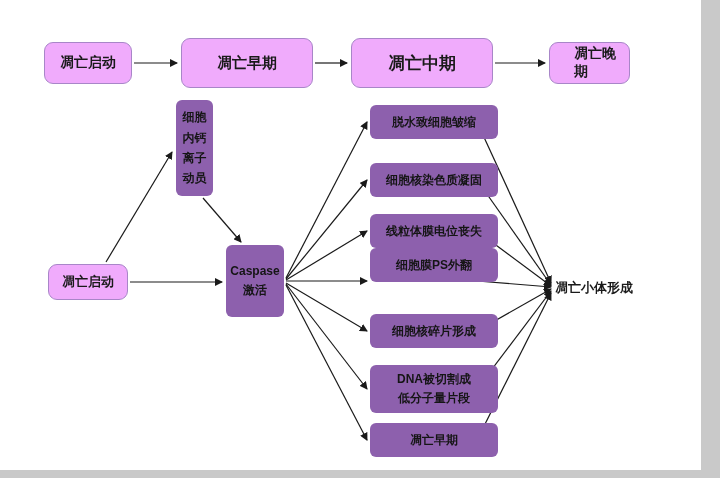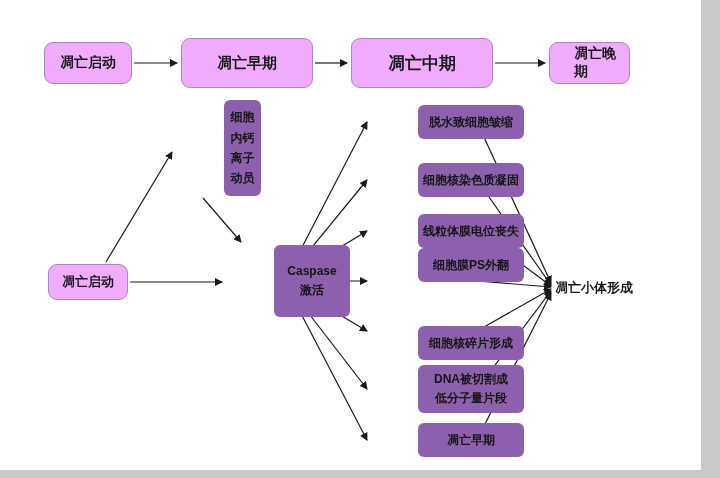--- a/index.html
+++ b/index.html
@@ -12,31 +12,31 @@
   .arrow-layer{position:absolute;left:0;top:0;width:720px;height:478px;pointer-events:none;}
   .tbox{
     position:absolute;background:#f0abfc;border:1.6px solid #a886c8;border-radius:9px;
     display:flex;align-items:center;justify-content:center;
     font-weight:bold;color:#1a1a1a;box-sizing:border-box;text-align:left;
   }
   .pnode{
     position:absolute;background:#8d60ad;border-radius:6px;
     display:flex;align-items:center;justify-content:center;
     text-align:center;color:#151515;font-size:12px;font-weight:600;
-    white-space:pre-line;box-sizing:border-box;line-height:1.55;padding:2px;margin-left:48px;
+    white-space:pre-line;box-sizing:border-box;line-height:1.55;padding:2px;
   }
   .st1{left:44px;top:42px;width:88px;height:42px;font-size:14px;}
   .st2{left:181px;top:38px;width:132px;height:50px;font-size:15px;}
   .st3{left:351px;top:38px;width:142px;height:50px;font-size:17px;}
   .st4{left:549px;top:42px;width:81px;height:42px;font-size:14px;padding-left:24px;}
   .start{left:48px;top:264px;width:80px;height:36px;font-size:13px;}
   .calcium{left:176px;top:100px;width:37px;height:96px;line-height:1.7;padding:0;}
-  .caspase{left:226px;top:245px;width:76px;height:72px;}
-  .eff{left:370px;width:106px;height:34px;}
-  .e1{top:105px}.e2{top:163px}.e3{top:214px}.e4{top:248px}.e5{top:326px}
+  .caspase{left:226px;top:245px;width:58px;height:72px;}
+  .eff{left:370px;width:128px;height:34px;}
+  .e1{top:105px}.e2{top:163px}.e3{top:214px}.e4{top:248px}.e5{top:314px}
   .e6{top:365px;height:48px}.e7{top:423px}
   .endlabel{
     position:absolute;left:555px;top:279px;font-size:13px;font-weight:600;color:#1a1a1a;
   }
 </style>
 </head>
 <body>
 
 <div class="page"></div>
 

